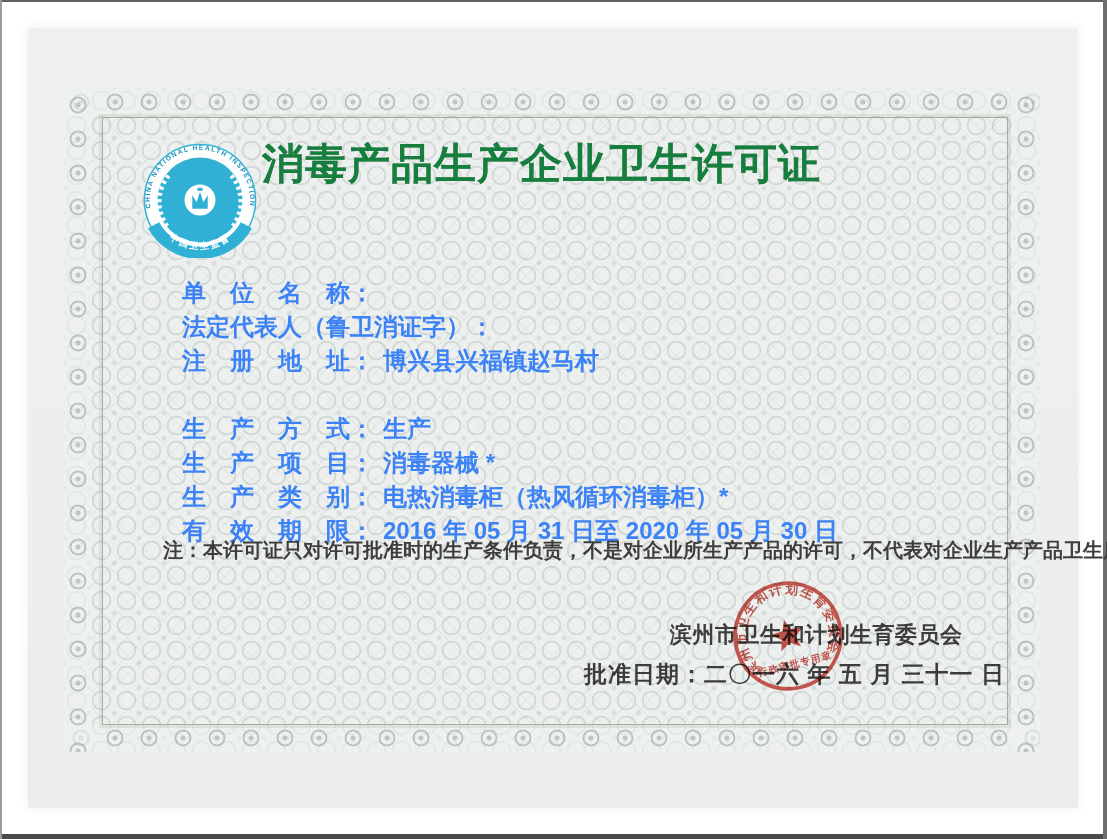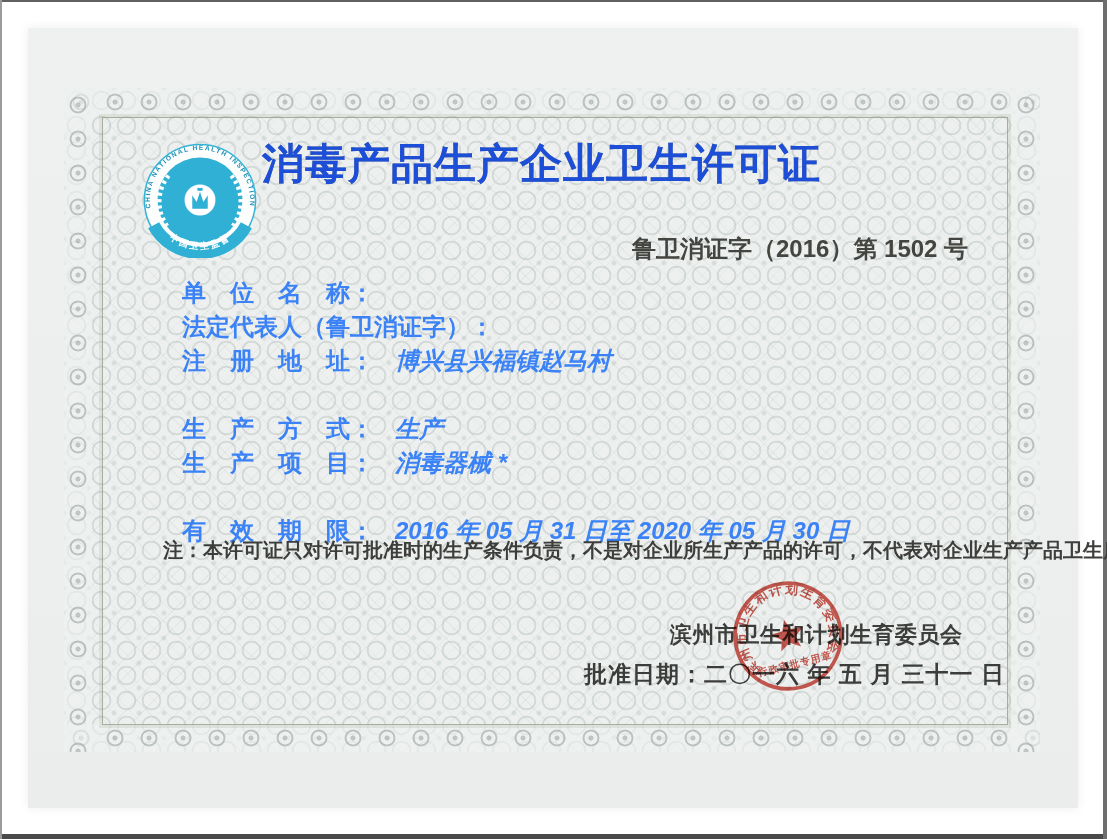--- a/index.html
+++ b/index.html
@@ -40,25 +40,25 @@
       radial-gradient(circle at 14px 17px, rgba(148,156,151,0) 6.2px, rgba(148,156,151,.55) 6.8px, rgba(148,156,151,.55) 8px, rgba(148,156,151,0) 8.8px),
       radial-gradient(circle at 14px 17px, rgba(148,156,151,.5) 2.2px, rgba(148,156,151,0) 2.9px);
     background-size:28px 34px;}
   .band-left{left:64px;} .band-right{left:1012px;}
 
   
   .frame{position:absolute;left:102px;top:117px;width:904px;height:606px;
          border:1px solid rgba(150,157,138,.8);
          box-shadow:0 0 0 3px rgba(168,175,155,.22);}
   .title{position:absolute;left:262px;top:136px;font-size:42px;font-weight:bold;
-         letter-spacing:1px;color:#1d4ed8;text-shadow:0 0 .6px rgba(60,61,59,.55);}
+         letter-spacing:1px;color:#15803d;text-shadow:0 0 .6px rgba(60,61,59,.55);}
   .license-no{position:absolute;left:632px;top:233px;font-size:24px;font-weight:bold;color:#444540;}
 
   .row{position:absolute;left:182px;font-size:24px;font-weight:bold;color:#3b82f6;white-space:nowrap;}
-  .row .val{margin-left:21px;font-style:italic;}
+  .row .val{margin-left:9px;}
 
   .note{position:absolute;font-size:20px;font-weight:bold;color:#3d3e3b;white-space:nowrap;}
   .note1{left:163px;top:537px;}
   .note2{left:193px;top:560px;}
 
   .issuer{position:absolute;left:670px;top:620px;font-size:22px;font-weight:bold;color:#3d3e3b;letter-spacing:.5px;}
   .appr-date{position:absolute;left:584px;top:659px;font-size:23px;font-weight:bold;color:#3c3d3a;letter-spacing:1px;}
 
   .emblem{position:absolute;left:142px;top:142px;width:116px;height:116px;}
   .seal{position:absolute;left:731px;top:579px;width:114px;height:114px;
@@ -94,36 +94,38 @@
       <textPath href="#emb-bot" startOffset="50%">中国卫生监督</textPath>
     </text>
     <path d="M -34,27 A 43 43 0 0 1 -31,-27" fill="none" stroke="#ffffff" stroke-width="4.6" stroke-dasharray="3.2 3.4"></path>
     <path d="M 34,27 A 43 43 0 0 0 31,-27" fill="none" stroke="#ffffff" stroke-width="4.6" stroke-dasharray="3.2 3.4"></path>
     <circle r="16" fill="#ffffff"></circle>
     <rect x="-2.7" y="-12.5" width="5.4" height="3" fill="#2fb0d4"></rect>
     <path d="M -8,9 L -8,-5 L -3.5,2 L 0,-8.5 L 3.5,2 L 8,-5 L 8,9 Z" fill="#2fb0d4"></path>
   </svg>
 
   <div class="title">消毒产品生产企业卫生许可证</div>
-  <div class="license-no">鲁卫消证字（2016）第 1502 号</div>
 
   <div class="row" style="top:277px">
     <span>单　位　名　称：</span><span class="val"></span>
   </div>
   <div class="row" style="top:311px">
     <span>法定代表人（鲁卫消证字）：</span><span class="val"></span>
   </div>
   <div class="row" style="top:345px">
     <span>注　册　地　址：</span><span class="val">博兴县兴福镇赵马村</span>
   </div>
   <div class="row" style="top:447px">
     <span>生　产　项　目：</span><span class="val">消毒器械 *</span>
   </div>
   <div class="row" style="top:413px">
     <span>生　产　方　式：</span><span class="val">生产</span>
+  </div>
+  <div class="row" style="top:481px">
+    <span>生　产　类　别：</span><span class="val">电热消毒柜（热风循环消毒柜）*</span>
   </div>
   <div class="row" style="top:515px">
     <span>有　效　期　限：</span><span class="val">2016 年 05 月 31 日至 2020 年 05 月 30 日</span>
   </div>
 
   <div class="note note1">注：本许可证只对许可批准时的生产条件负责，不是对企业所生产产品的许可，不代表对企业生产产品卫生质量的认可。应在卫生许可证</div>
 
   <div class="issuer">滨州市卫生和计划生育委员会</div>
   <div class="appr-date">批准日期：二〇一六 年 五 月 三十一 日</div>
 

